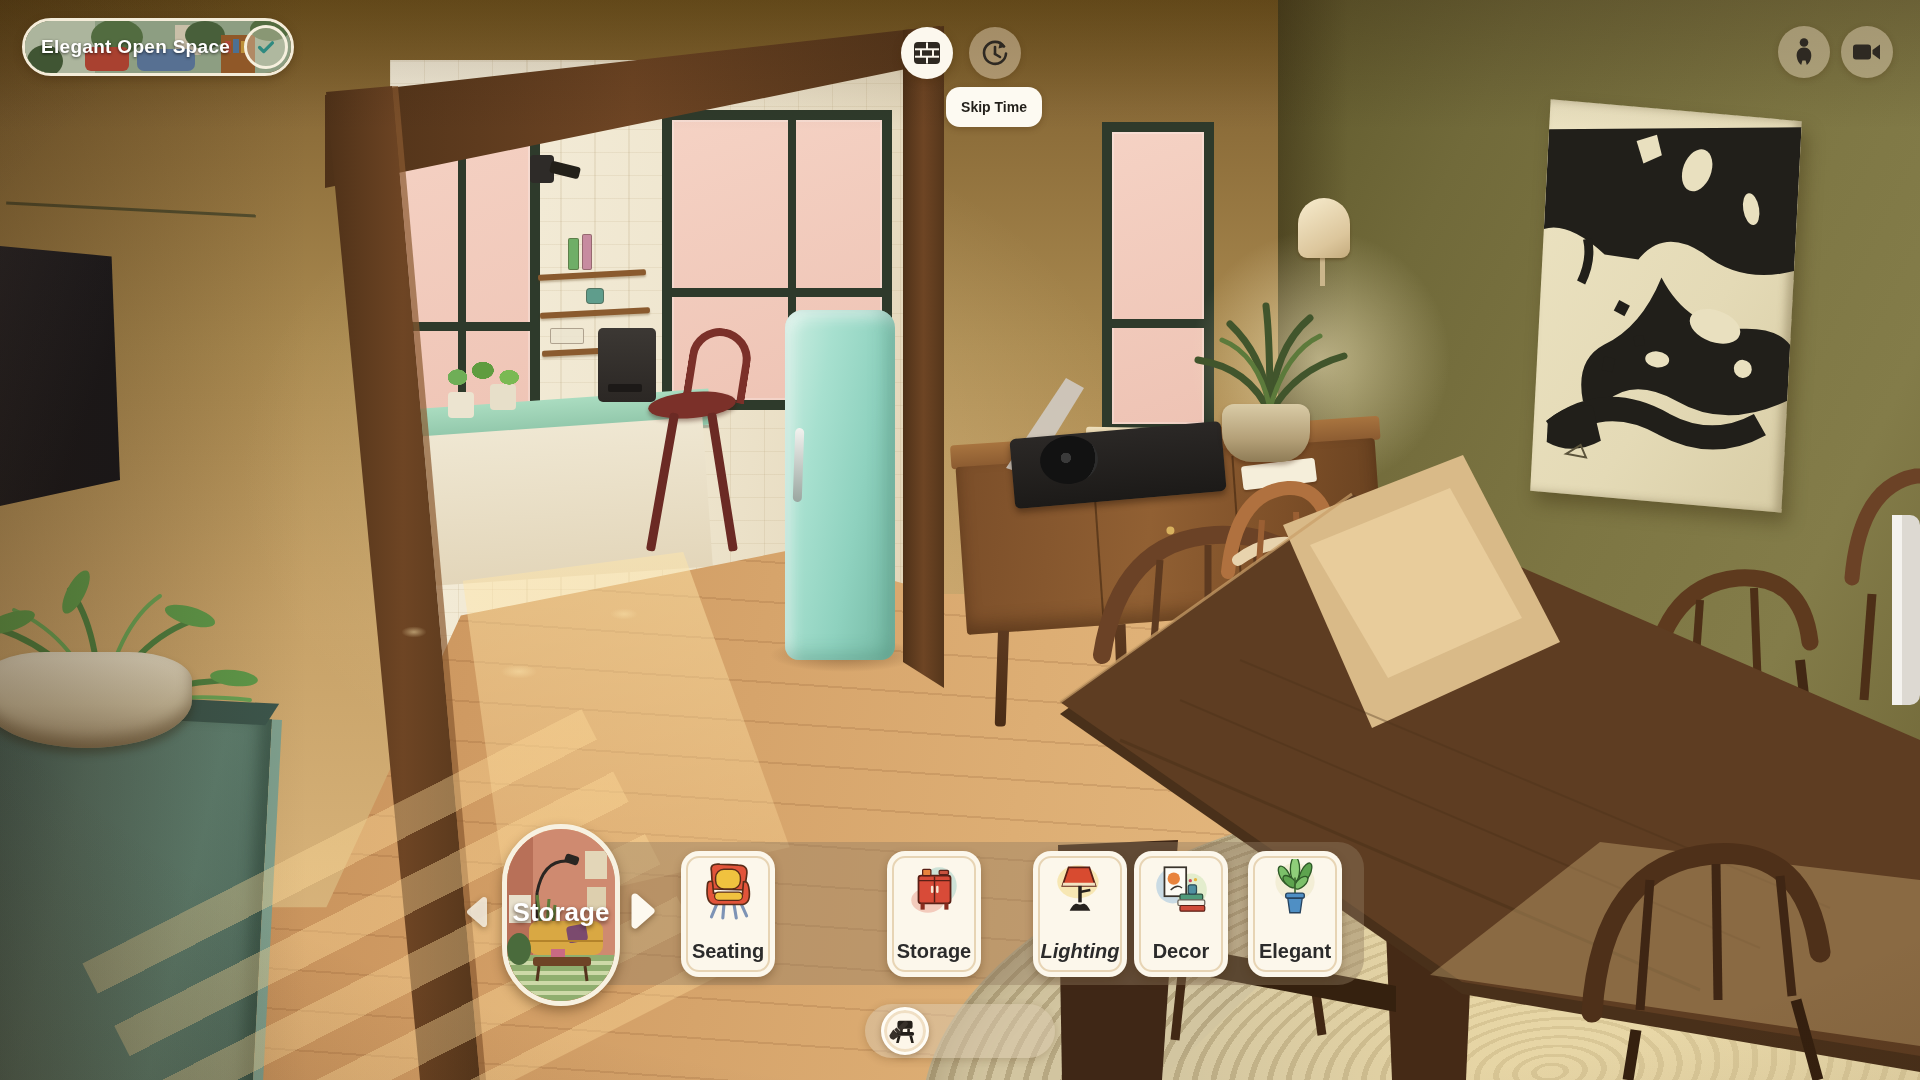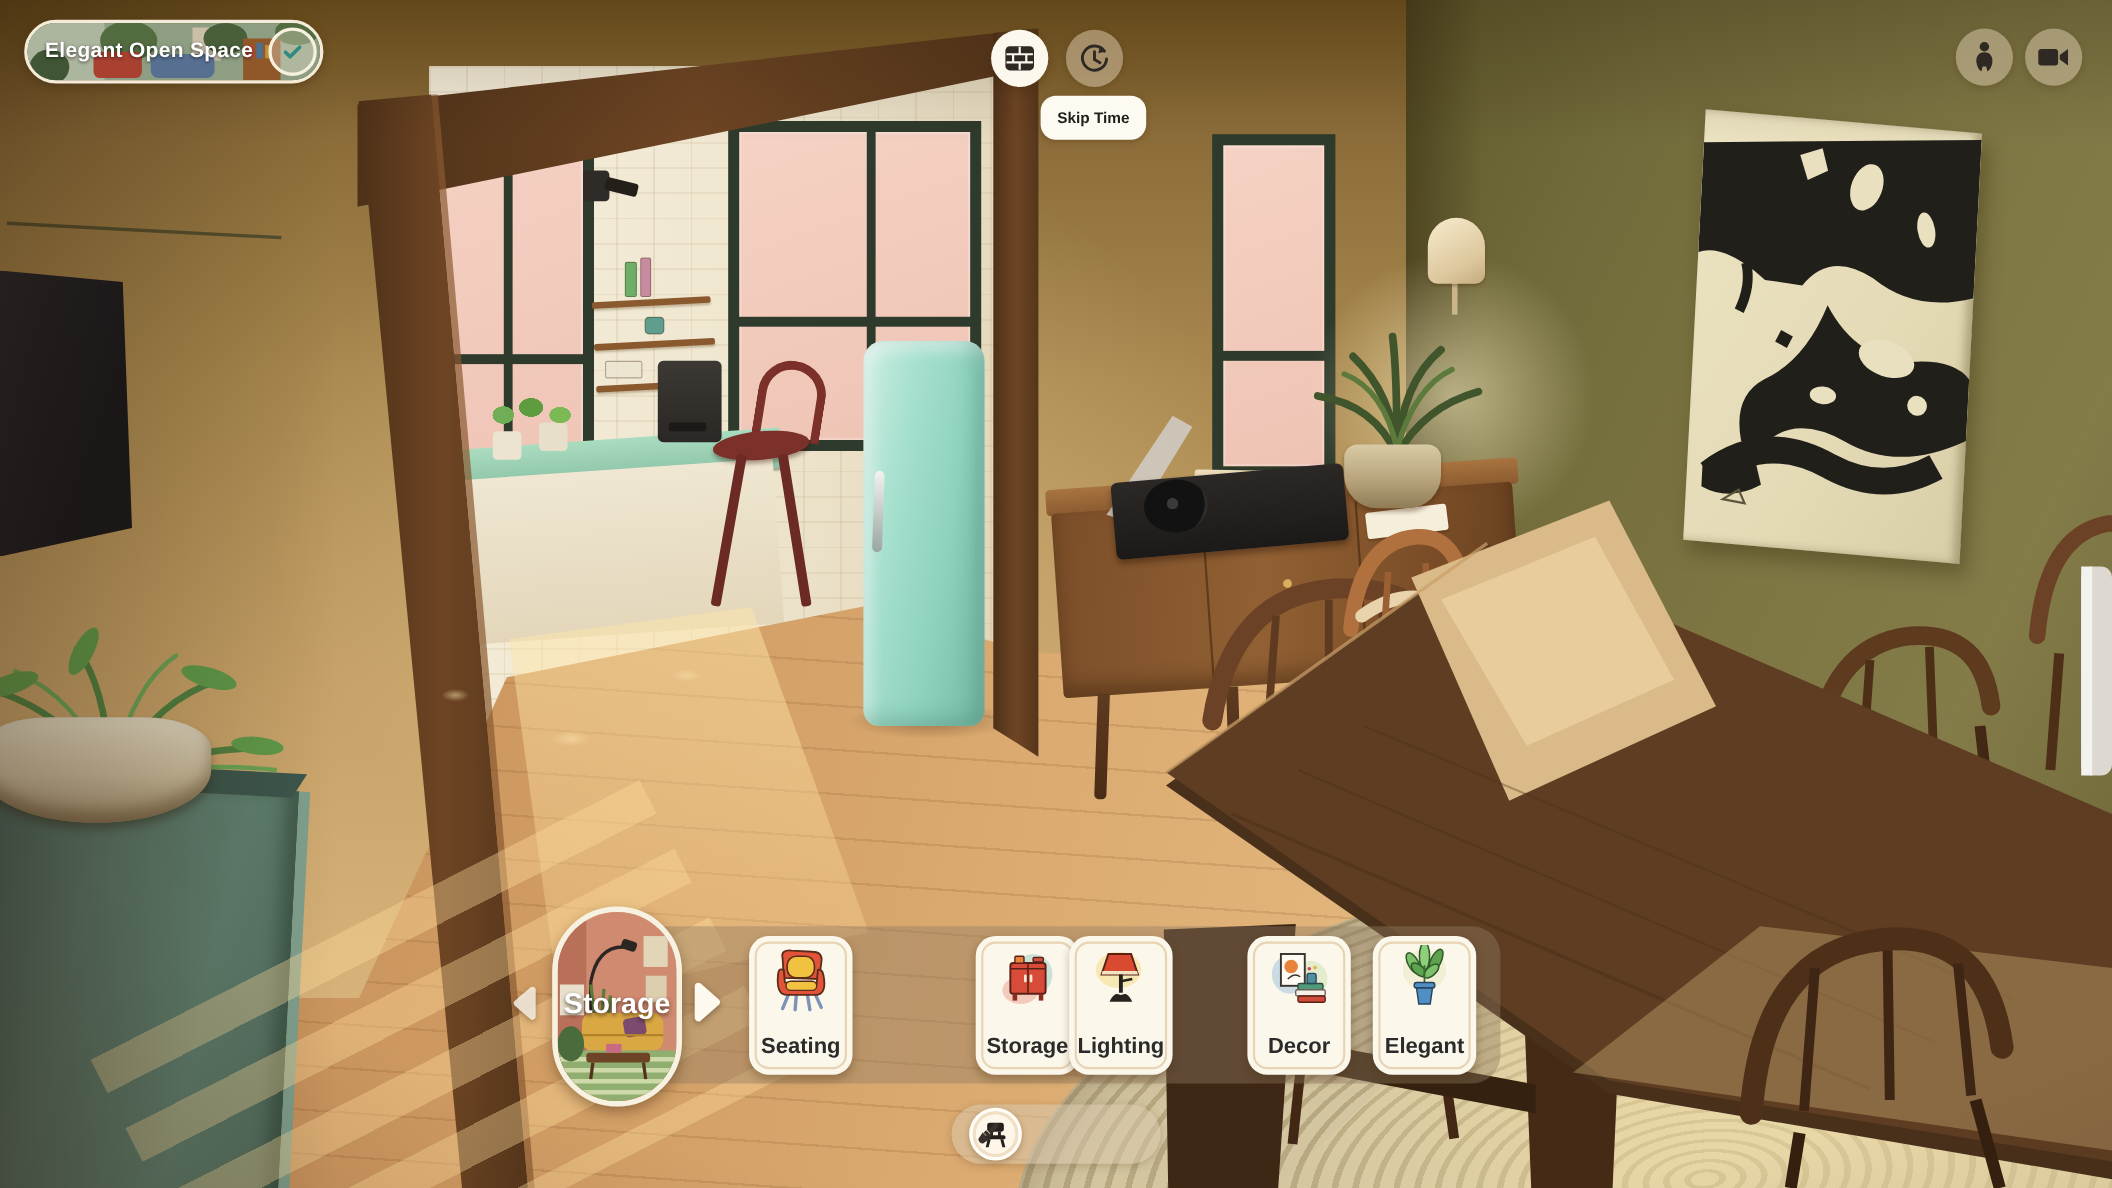--- a/index.html
+++ b/index.html
@@ -500,21 +500,21 @@
         <rect x="30" y="26" width="2.4" height="7" rx="1.2" fill="#f6e7d2"></rect>
         <line x1="13" y1="21" x2="44" y2="21" stroke="#5a2016" stroke-width="1.2"></line>
         <rect x="15" y="43" width="4" height="6" fill="#8a2c1e"></rect>
           <rect x="38" y="43" width="4" height="6" fill="#8a2c1e"></rect>
         <rect x="17" y="10" width="8" height="6" rx="1" fill="#e8833c" stroke="#5a2016" stroke-width="1.2"></rect>
         <rect x="33" y="11" width="9" height="4" rx="1" fill="#c9523e" stroke="#5a2016" stroke-width="1.2"></rect>
       </svg>
       <div class="lbl">Storage</div>
     </div>
 
-    <div class="card" style="left:972px;pointer-events:auto;">
+    <div class="card" style="left:1033px;pointer-events:auto;font-style:italic;">
       <svg class="icon" width="58" height="62" viewBox="0 0 56 60">
         <ellipse cx="26" cy="22" rx="20" ry="16" fill="#f5e1a0" opacity=".75"></ellipse>
         <path d="M17,8 L37,8 L43,26 L11,26 Z" fill="#d84b30" stroke="#5a2016" stroke-width="1.7"></path>
         <path d="M11.8,23 L42.2,23 L43,26 L11,26 Z" fill="#f2e3c2"></path>
         <line x1="28" y1="26" x2="28" y2="42" stroke="#26221e" stroke-width="3.4"></line>
         <line x1="28" y1="32" x2="38" y2="30" stroke="#26221e" stroke-width="2.4"></line>
         <path d="M18,50 C23,40 26,44 28,44 C30,44 33,40 38,50 Z" fill="#26221e"></path>
       </svg>
       <div class="lbl">Lighting</div>
     </div>

